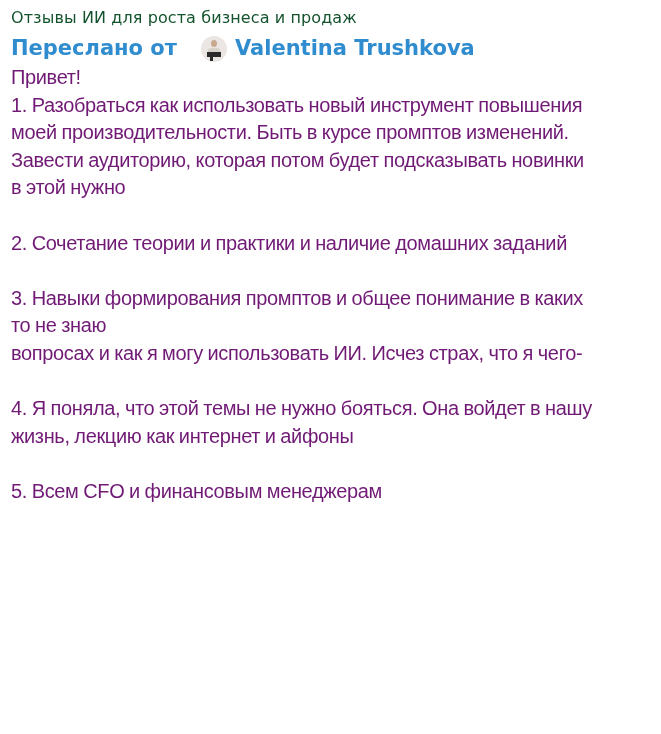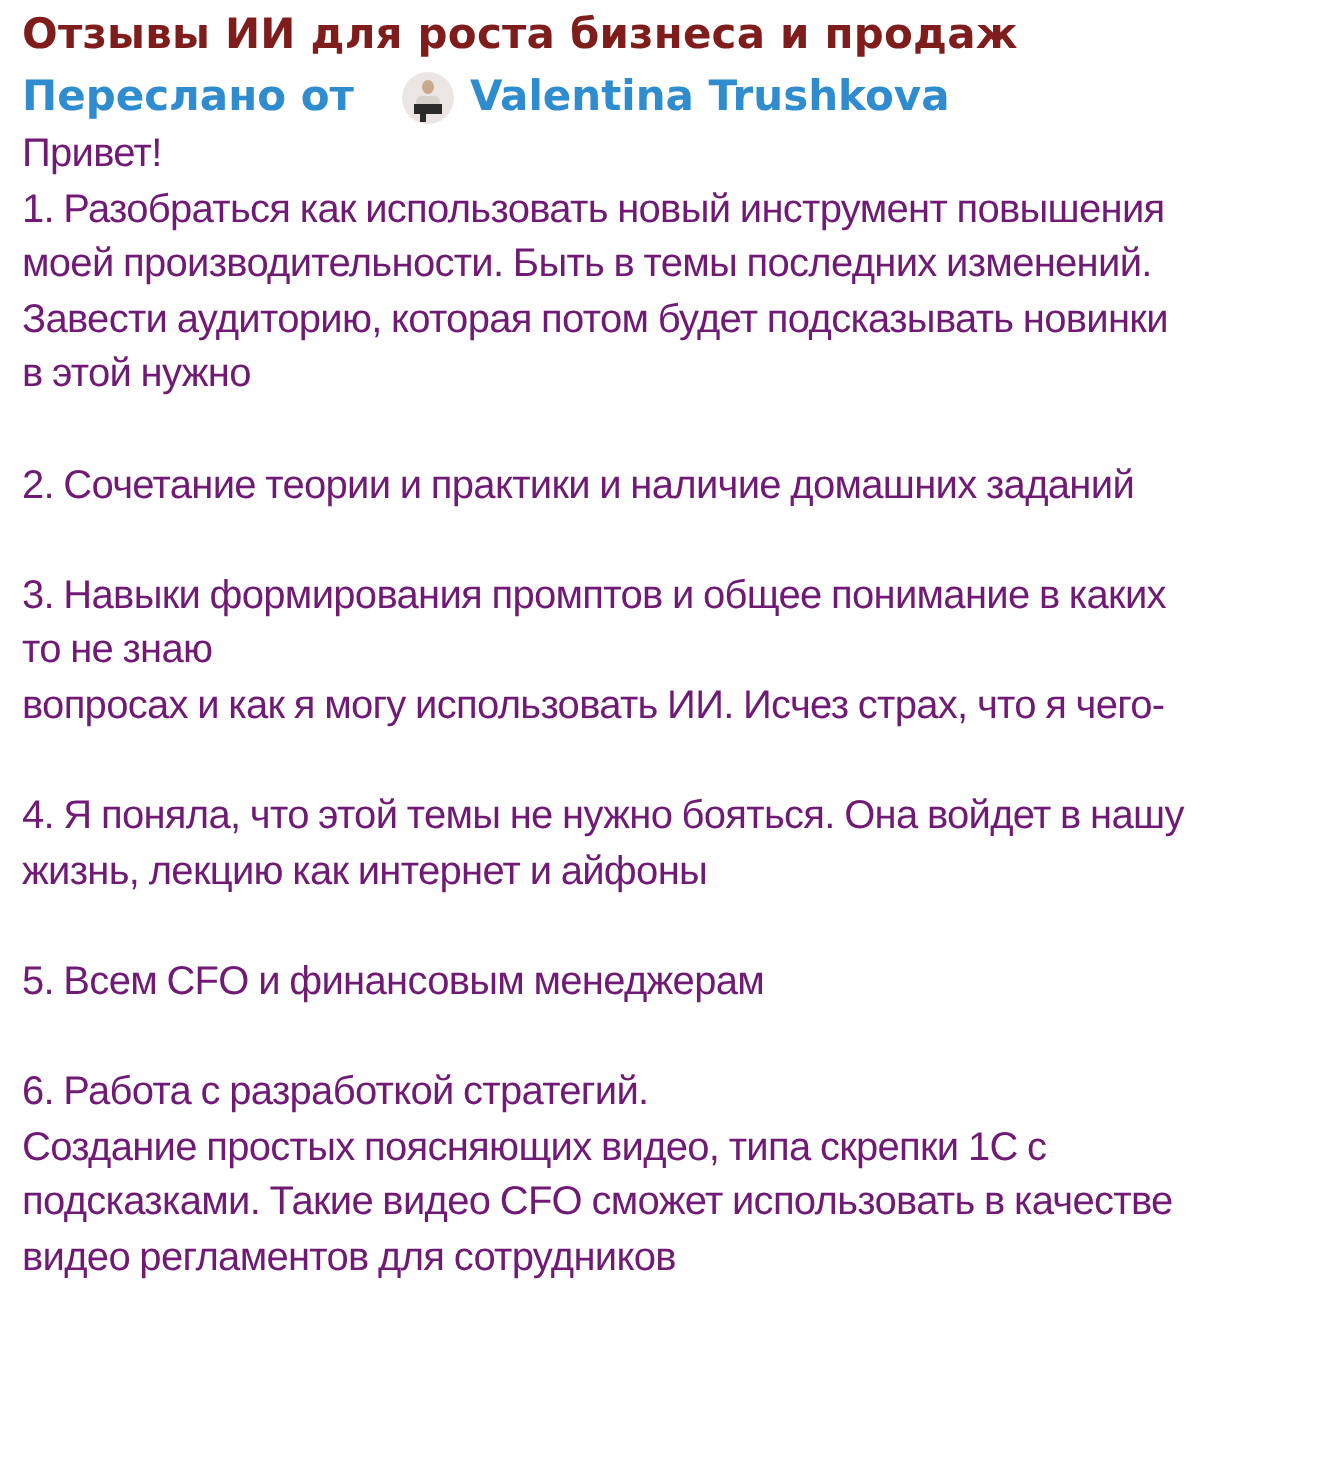--- a/index.html
+++ b/index.html
@@ -16,24 +16,24 @@
     .message {
       position: absolute;
       left: 11px;
       top: 2px;
       width: 645px;
       font-family: "Liberation Sans", "DejaVu Sans", sans-serif;
       color: #222222;
     }
     .channel-title {
       font-family: "DejaVu Sans", "Liberation Sans", sans-serif;
-      font-weight: bold;
-      font-size: 21px;
+      font-weight: normal;
+      font-size: 16px;
       line-height: 31px;
-      color: #7f1d1d;
+      color: #14532d;
       letter-spacing: 0.1px;
       white-space: nowrap;
       cursor: pointer;
     }
     .forwarded {
       font-family: "DejaVu Sans", "Liberation Sans", sans-serif;
       font-weight: bold;
       font-size: 21px;
       line-height: 31px;
       color: #2f8ccf;
@@ -114,21 +114,21 @@
       <span class="leg"></span>
     </span>
     <span class="sender-name">Valentina Trushkova</span>
   </div>
 
   <div class="body-text">
     <div class="line">Привет!</div>
 
     <div>
       <div class="line">1. Разобраться как использовать новый инструмент повышения</div>
-      <div class="line">моей производительности. Быть в темы последних изменений.</div>
+      <div class="line">моей производительности. Быть в курсе промптов изменений.</div>
       <div class="line">Завести аудиторию, которая потом будет подсказывать новинки</div>
       <div class="line">в этой нужно</div>
     </div>
     <div class="blank"></div>
 
     <div>
       <div class="line">2. Сочетание теории и практики и наличие домашних заданий</div>
     </div>
     <div class="blank"></div>
 
@@ -143,22 +143,16 @@
       <div class="line">4. Я поняла, что этой темы не нужно бояться. Она войдет в нашу</div>
       <div class="line">жизнь, лекцию как интернет и айфоны</div>
     </div>
     <div class="blank"></div>
 
     <div>
       <div class="line">5. Всем CFO и финансовым менеджерам</div>
     </div>
     <div class="blank"></div>
 
-    <div>
-      <div class="line">6. Работа с разработкой стратегий.</div>
-      <div class="line">Создание простых поясняющих видео, типа скрепки 1С с</div>
-      <div class="line">подсказками. Такие видео CFO сможет использовать в качестве</div>
-      <div class="line">видео регламентов для сотрудников</div>
-    </div>
     <div class="blank"></div>
 
   </div>
 </div>
 
 </body></html>

